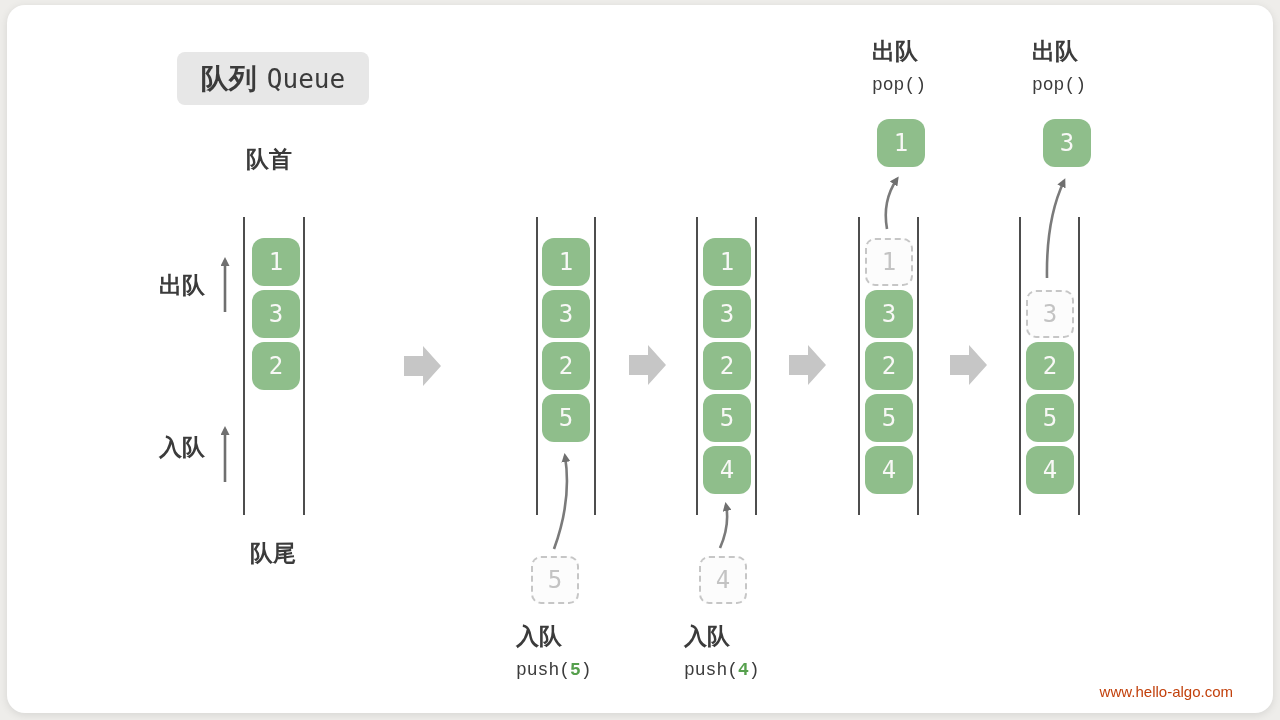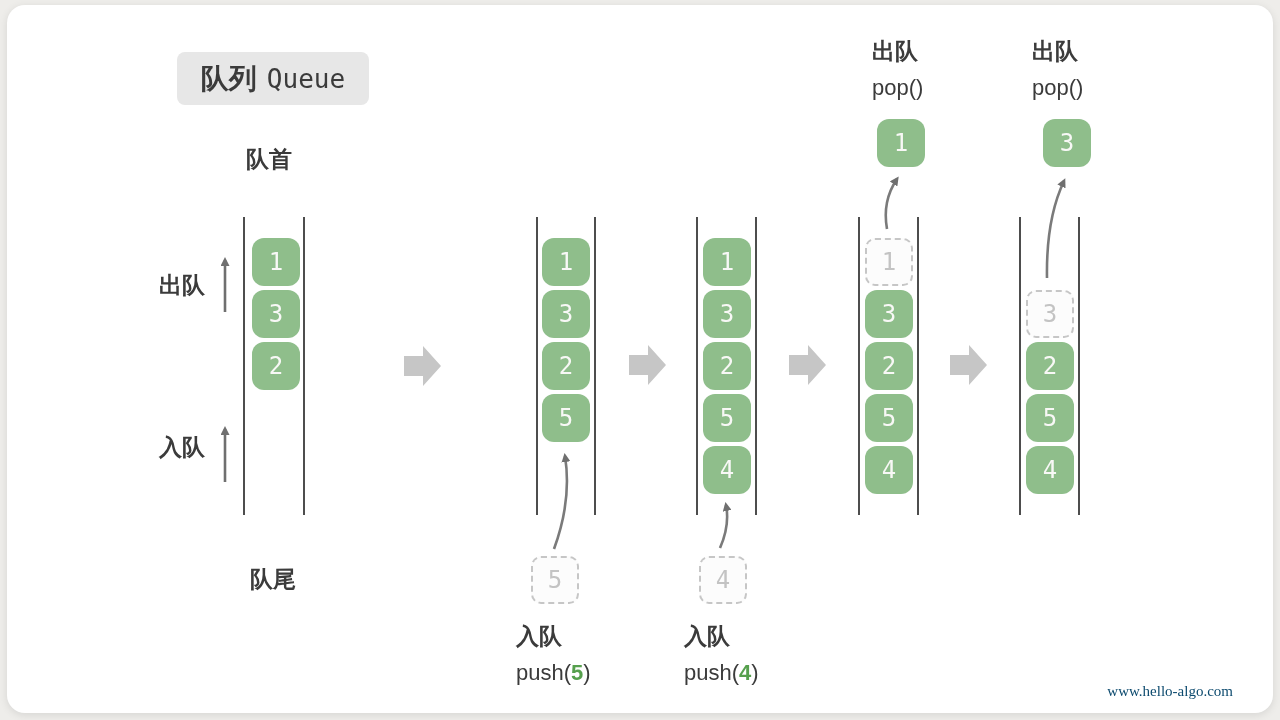--- a/index.html
+++ b/index.html
@@ -63,50 +63,50 @@
     border-radius: 10px;
   }
 
   
   .op {
     position: absolute;
     white-space: nowrap;
   }
   .op .op-name { font-size: 23px; font-weight: bold; color: #3b3b3b; display: block; margin-bottom: 8px; }
   .op .op-code {
-    font-family: Liberation Sans, sans-serif;
-    font-size: 22px; color: #3b3b3b; display: block;
+    font-family: Liberation Mono, monospace;
+    font-size: 18px; color: #3b3b3b; display: block;
   }
   .op .op-arg { color: #56a04d; font-weight: bold; }
 
   
   svg.overlay { position: absolute; left: 0; top: 0; width: 1280px; height: 720px; pointer-events: none; }
 
   
   .watermark {
     position: absolute;
     right: 40px; top: 678px;
-    font-family: Liberation Serif, serif;
+    font-family: Liberation Sans, sans-serif;
     font-size: 15px;
-    color: #0c4a6e;
+    color: #c2410c;
   }
 </style>
 </head>
 <body>
 
 <div class="canvas">
   <div class="card">
 
     <div class="title-box">
       <span class="title-zh">队列</span>
       <span class="title-en">Queue</span>
     </div>
 
     <div class="cjk-label" style="left:239px; top:139px;">队首</div>
-    <div class="cjk-label" style="left:243px; top:559px;">队尾</div>
+    <div class="cjk-label" style="left:243px; top:533px;">队尾</div>
     <div class="cjk-label" style="left:152px; top:265px;">出队</div>
     <div class="cjk-label" style="left:152px; top:427px;">入队</div>
 
     <div class="vline" style="left:236px;"></div>
     <div class="vline" style="left:296px;"></div>
 
     <div class="vline" style="left:529px;"></div>
     <div class="vline" style="left:587px;"></div>
 
     <div class="vline" style="left:689px;"></div>

